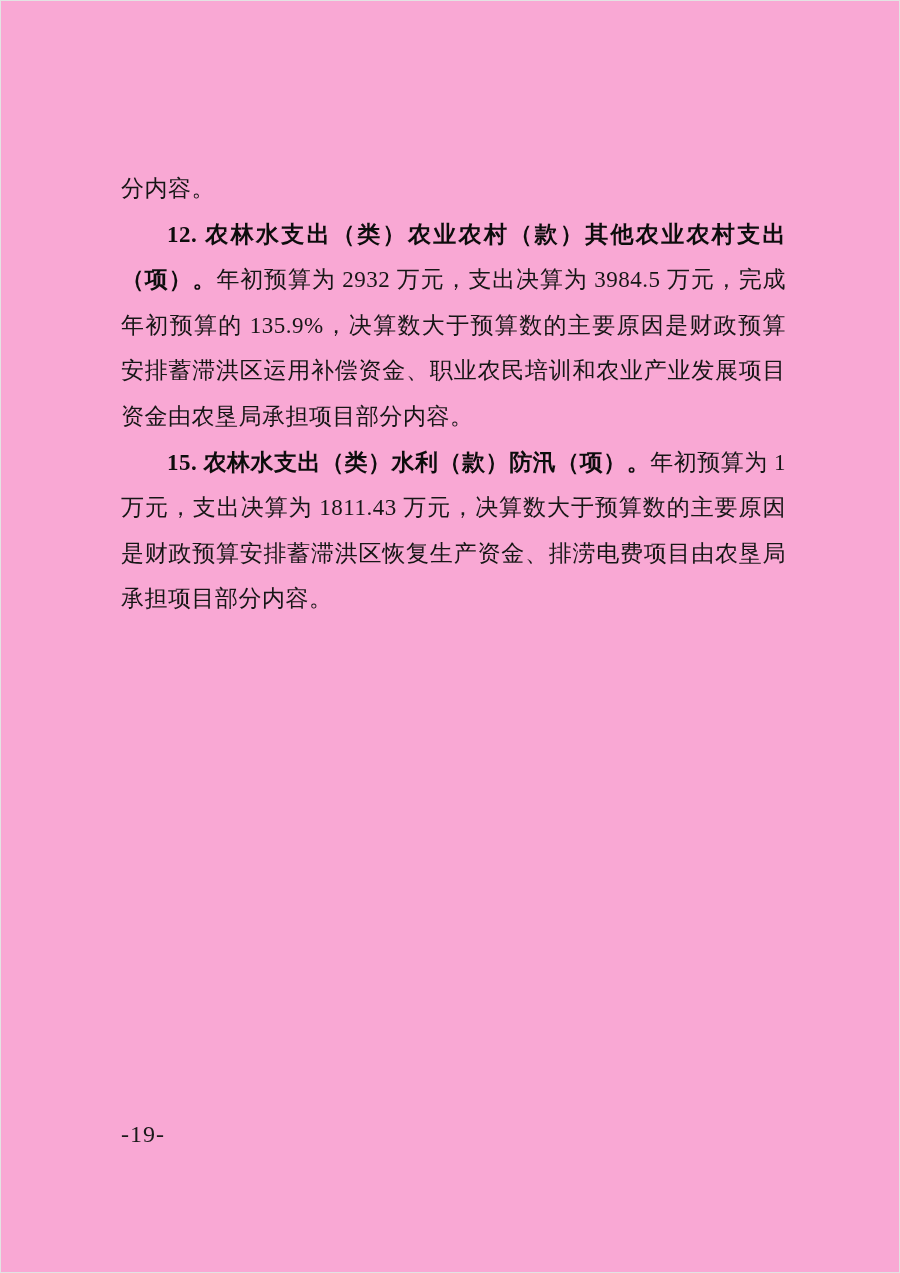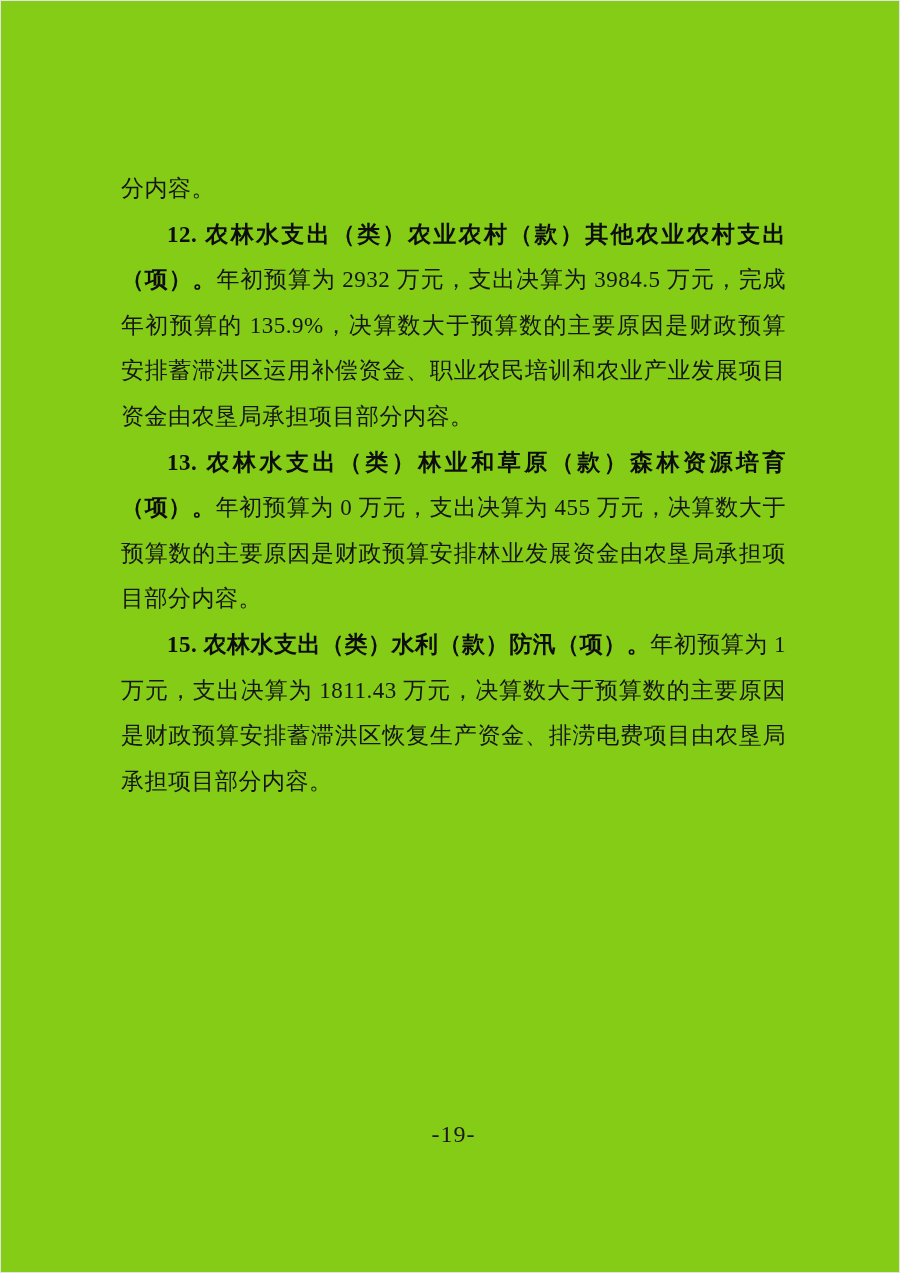--- a/index.html
+++ b/index.html
@@ -4,21 +4,21 @@
 <style>
   html, body {
     margin: 0;
     padding: 0;
     background: #ffffff;
   }
   .page {
     position: relative;
     width: 900px;
     height: 1273px;
-    background: #84cc16;
+    background: #f9a8d4;
     font-family: "Liberation Serif", "DejaVu Serif", serif;
     color: #161616;
     overflow: hidden;
     box-sizing: border-box;
     border: 1px solid #e3e3e3;
   }
   .content {
     position: absolute;
     left: 120px;
     top: 165px;
@@ -40,37 +40,36 @@
     color: #0d0d0d;
   }
   .clause-body {
     font-weight: normal;
   }
   .page-number {
     position: absolute;
     top: 1120px;
     left: 120px;
     width: 665px;
-    text-align: center;
+    text-align: left;
     font-size: 24px;
     letter-spacing: 1px;
     color: #1a1a1a;
   }
 </style>
 </head>
 <body>
 
 <div class="page">
   <div class="content">
 
     <p class="para no-indent"><span class="clause-body">分内容。</span></p>
 
     <p class="para"><span class="clause-heading">12. 农林水支出（类）农业农村（款）其他农业农村支出（项）。</span><span class="clause-body">年初预算为 2932 万元，支出决算为 3984.5 万元，完成年初预算的 135.9%，决算数大于预算数的主要原因是财政预算安排蓄滞洪区运用补偿资金、职业农民培训和农业产业发展项目资金由农垦局承担项目部分内容。</span></p>
 
-    <p class="para"><span class="clause-heading">13. 农林水支出（类）林业和草原（款）森林资源培育（项）。</span><span class="clause-body">年初预算为 0 万元，支出决算为 455 万元，决算数大于预算数的主要原因是财政预算安排林业发展资金由农垦局承担项目部分内容。</span></p>
 
 
     <p class="para"><span class="clause-heading">15. 农林水支出（类）水利（款）防汛（项）。</span><span class="clause-body">年初预算为 1 万元，支出决算为 1811.43 万元，决算数大于预算数的主要原因是财政预算安排蓄滞洪区恢复生产资金、排涝电费项目由农垦局承担项目部分内容。</span></p>
 
 
   </div>
 
   <div class="page-number">-19-</div>
 </div>
 

